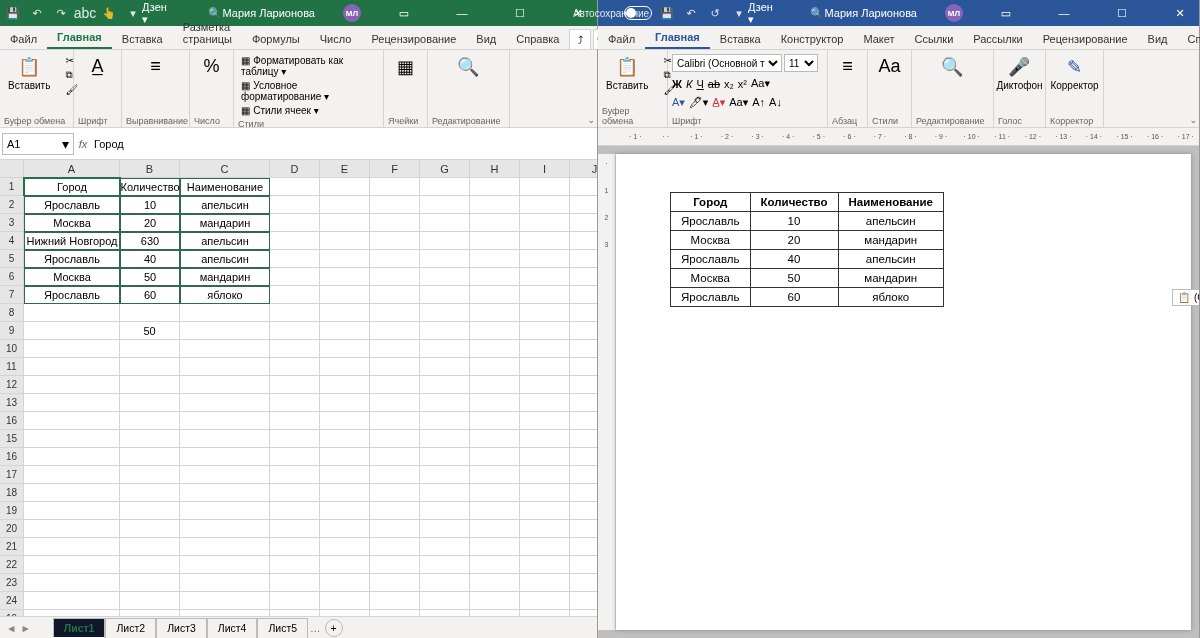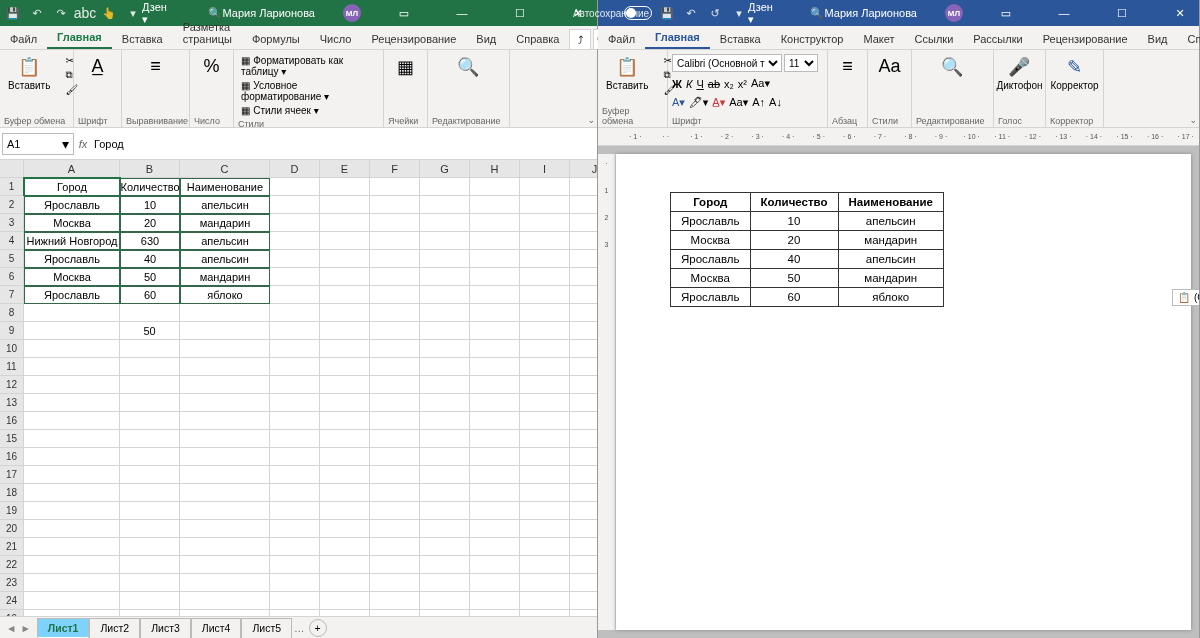--- a/index.html
+++ b/index.html
@@ -55,21 +55,21 @@
 .gridwrap>.rh{background:#e6e6e6;color:#333;font-size:10px;}
 .gridwrap.head{grid-template-columns:24px 96px 60px 90px repeat(7,50px);}
 .xbody{grid-template-columns:24px 96px 60px 90px repeat(7,50px);}
 .xbody>div{justify-content:center;}
 .dashed{outline:1.5px dashed #217346;outline-offset:-1px;}
 .active-cell{outline:2px solid #217346;outline-offset:-1px;}
 .tbd{border:1px solid #555 !important;}
 .sheet-tabs{height:22px;border-top:1px solid #d4d4d4;display:flex;align-items:center;font-size:10.5px;background:#f3f2f1;}
 .st-nav{display:flex;gap:4px;padding:0 6px;color:#888;}
 .stab{padding:3px 10px;border:1px solid #bbb;border-bottom:none;background:#f3f2f1;cursor:pointer;}
-.stab.active{background:#7dd3fc;border-bottom:1px solid #fff;font-weight:600;color:#217346;}
+.stab.active{background:#0f172a;border-bottom:1px solid #fff;font-weight:600;color:#217346;margin-left:16px;}
 .plus{width:18px;height:18px;border:1px solid #bbb;border-radius:50%;display:flex;align-items:center;justify-content:center;margin-left:4px;cursor:pointer;}
 
 
 .rulerH{height:18px;background:#f3f2f1;border-bottom:1px solid #d4d4d4;font-size:7px;color:#555;display:flex;align-items:center;padding-left:24px;gap:4px;white-space:nowrap;overflow:hidden;}
 .rulerH span{display:inline-block;width:28px;text-align:center;}
 .doc-area{flex:1;background:#bfbfbf;display:flex;padding:8px 8px 8px 0;overflow:hidden;}
 .rulerV{width:18px;background:#f3f2f1;border-right:1px solid #d4d4d4;font-size:7px;color:#555;display:flex;flex-direction:column;align-items:center;gap:20px;padding-top:6px;}
 .page{background:#fff;flex:1;box-shadow:0 0 4px rgba(0,0,0,.3);padding:38px 54px;position:relative;}
 .wt{border-collapse:collapse;font-size:11.5px;}
 .wt td,.wt th{border:1px solid #333;padding:3px 10px;text-align:center;}

